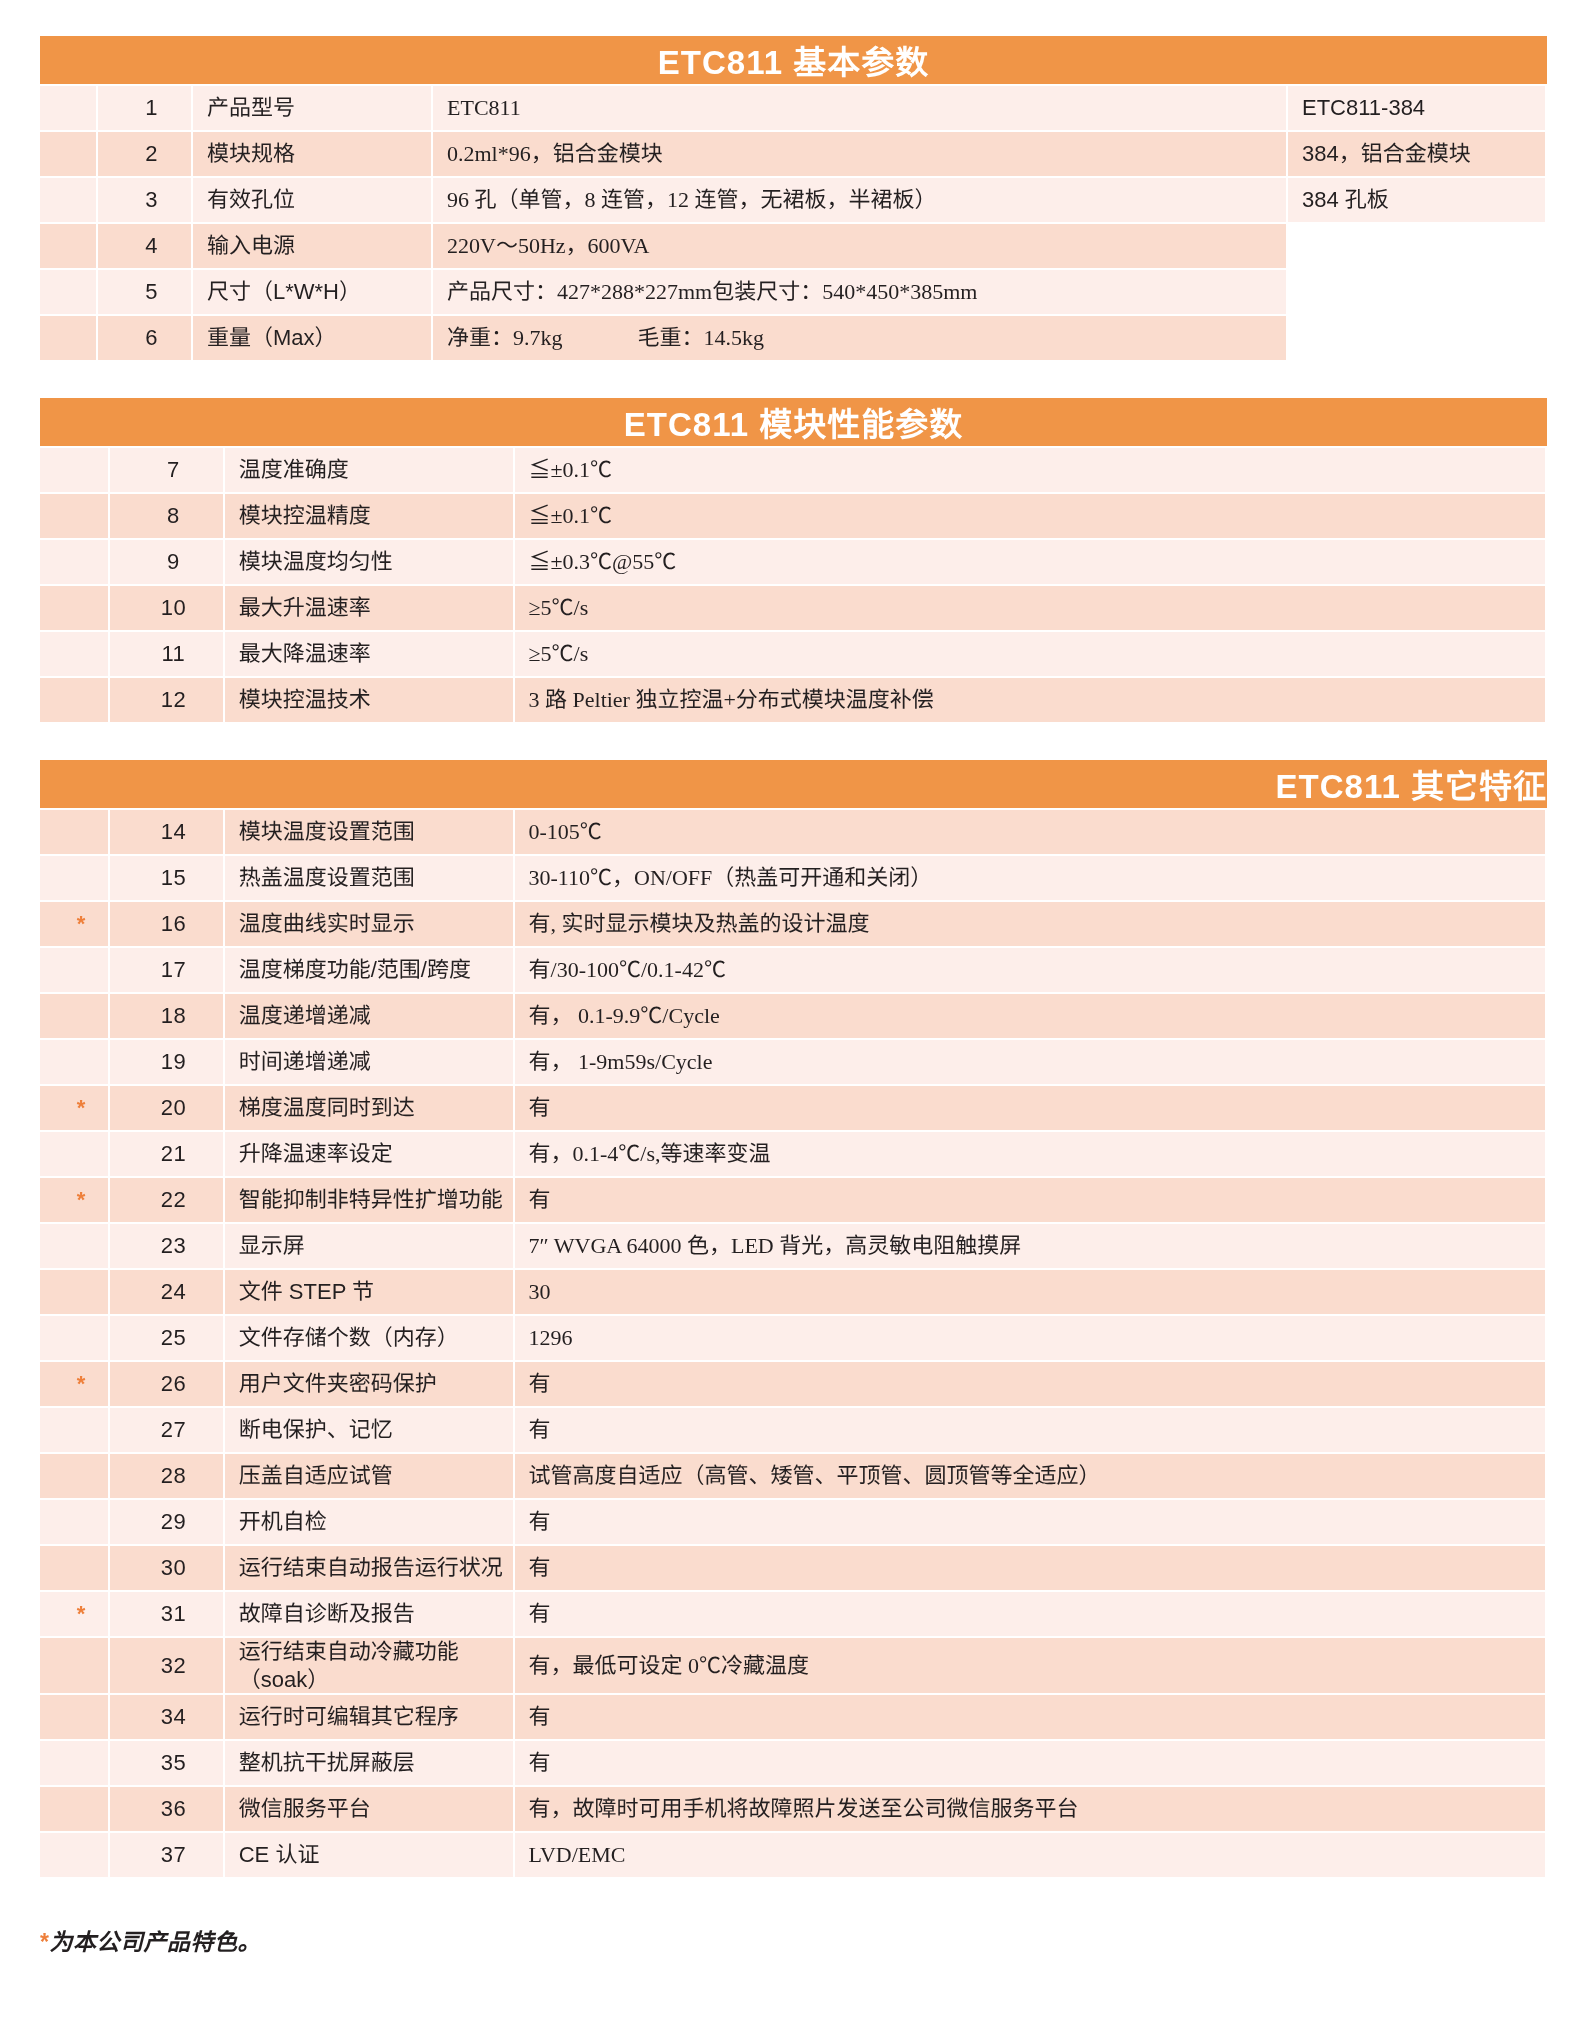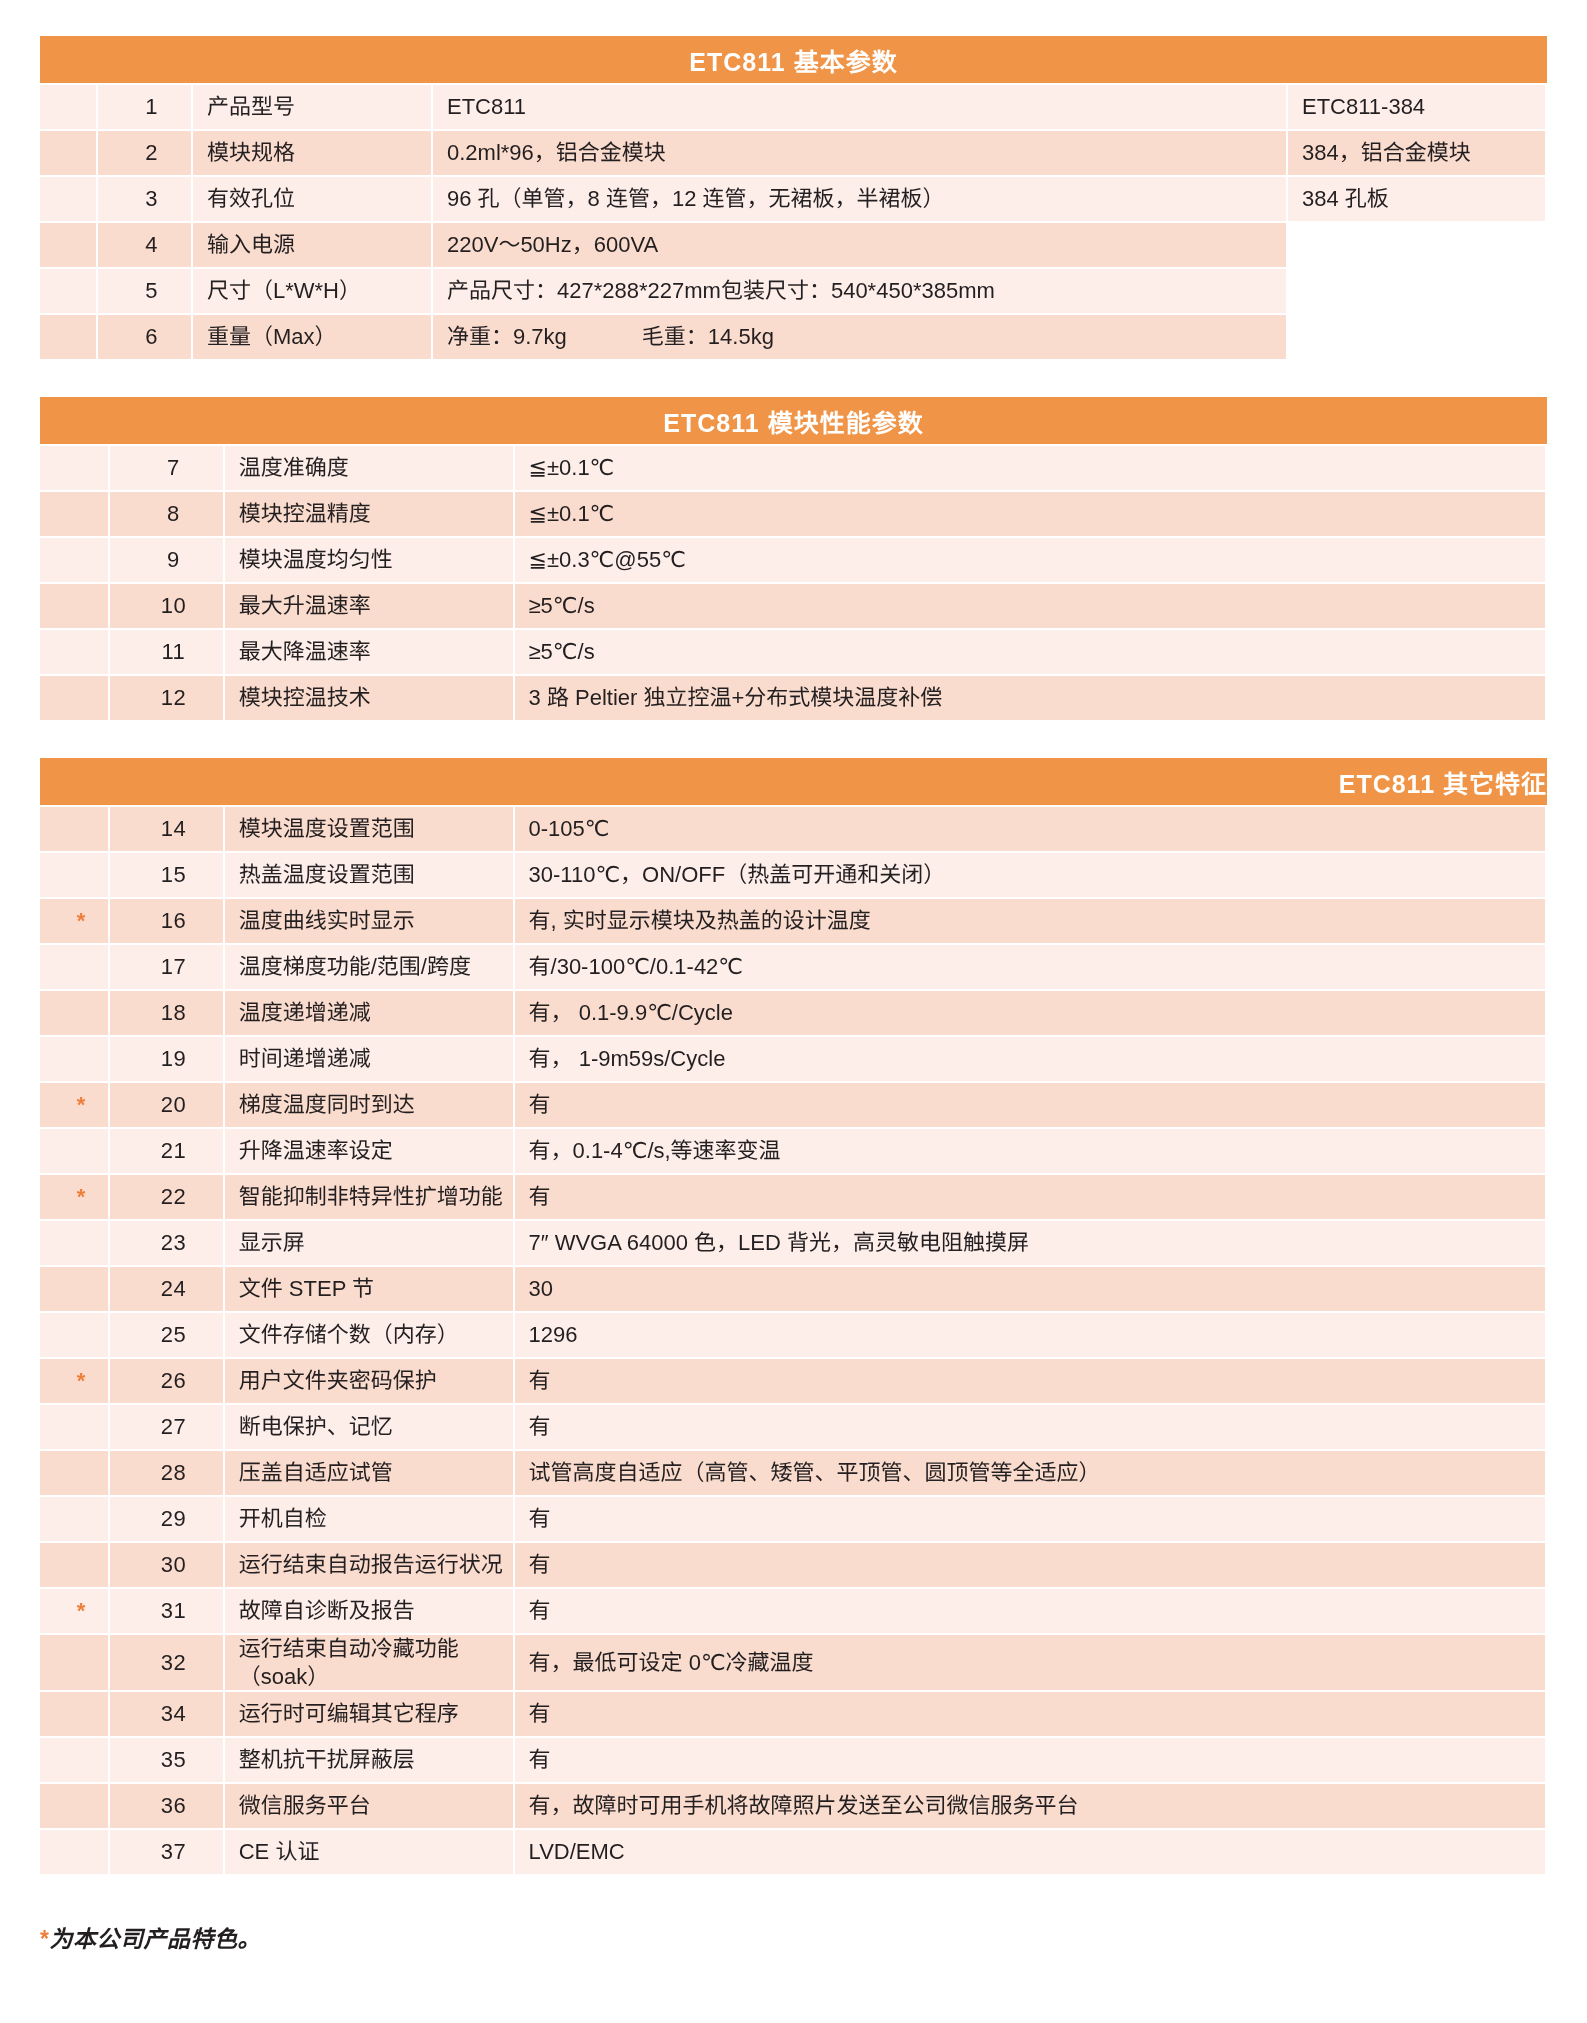--- a/index.html
+++ b/index.html
@@ -39,21 +39,21 @@
   col.c-star  { width: 58px;  }
   col.c-num   { width: 95px;  }
   col.c-label { width: 240px; }
   col.c-value { width: 855px; }
   col.c-alt   { width: 259px; }
 
   
   .banner th {
     background: #f09547;
     color: #ffffff;
-    font-size: 25px;
+    font-size: 33px;
     font-weight: bold;
     letter-spacing: 1px;
     text-align: center;
     height: 47px;
     padding: 0;
     vertical-align: middle;
   }
 
   
   .spec-table tbody tr { height: 44px; }
@@ -80,21 +80,21 @@
 
   td.cell-num {
     padding: 0;
     text-align: center;
     font-size: 22px;
     letter-spacing: 0.5px;
   }
 
   td.cell-label { padding-left: 16px; }
 
-  td.cell-value { padding-left: 16px; border-right: none; }
+  td.cell-value { padding-left: 16px; border-right: none; font-family: Liberation Serif, serif; }
 
   td.cell-alt {
     padding-left: 16px;
     border-right: none;
     margin-left: 28px;
   }
 
   td.empty-right { background: transparent !important; border-right: none; }
 
   

